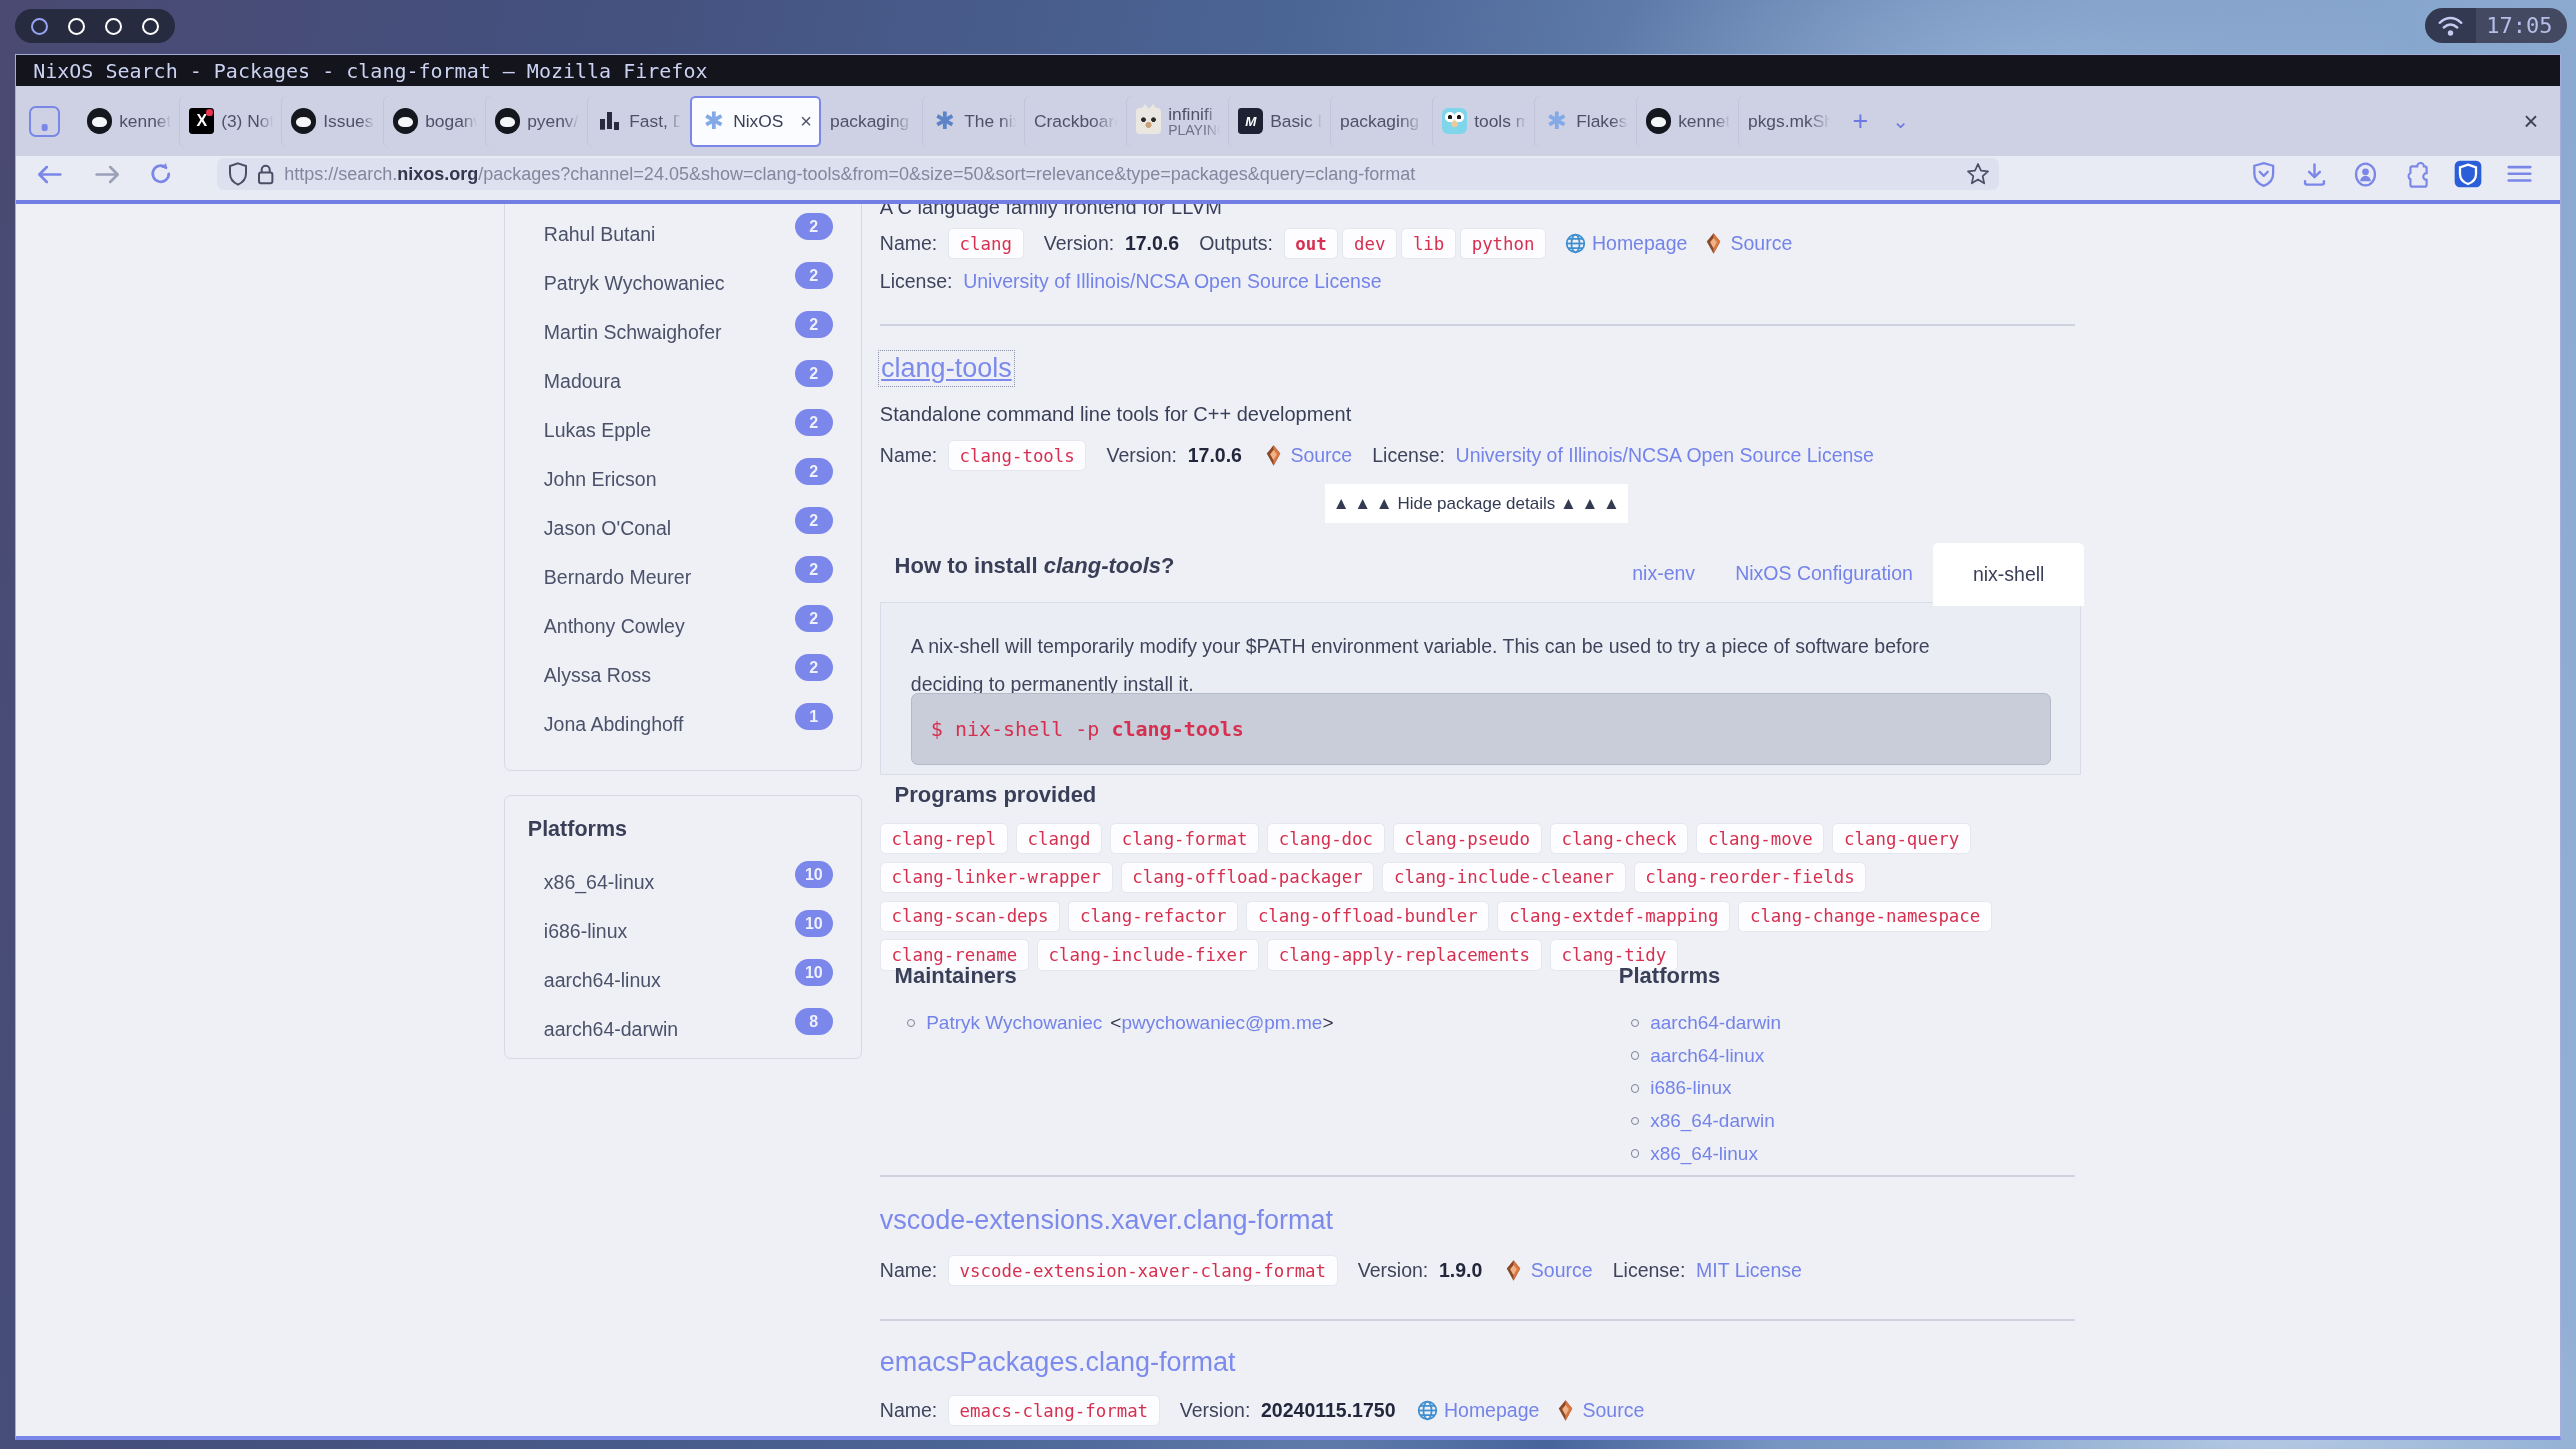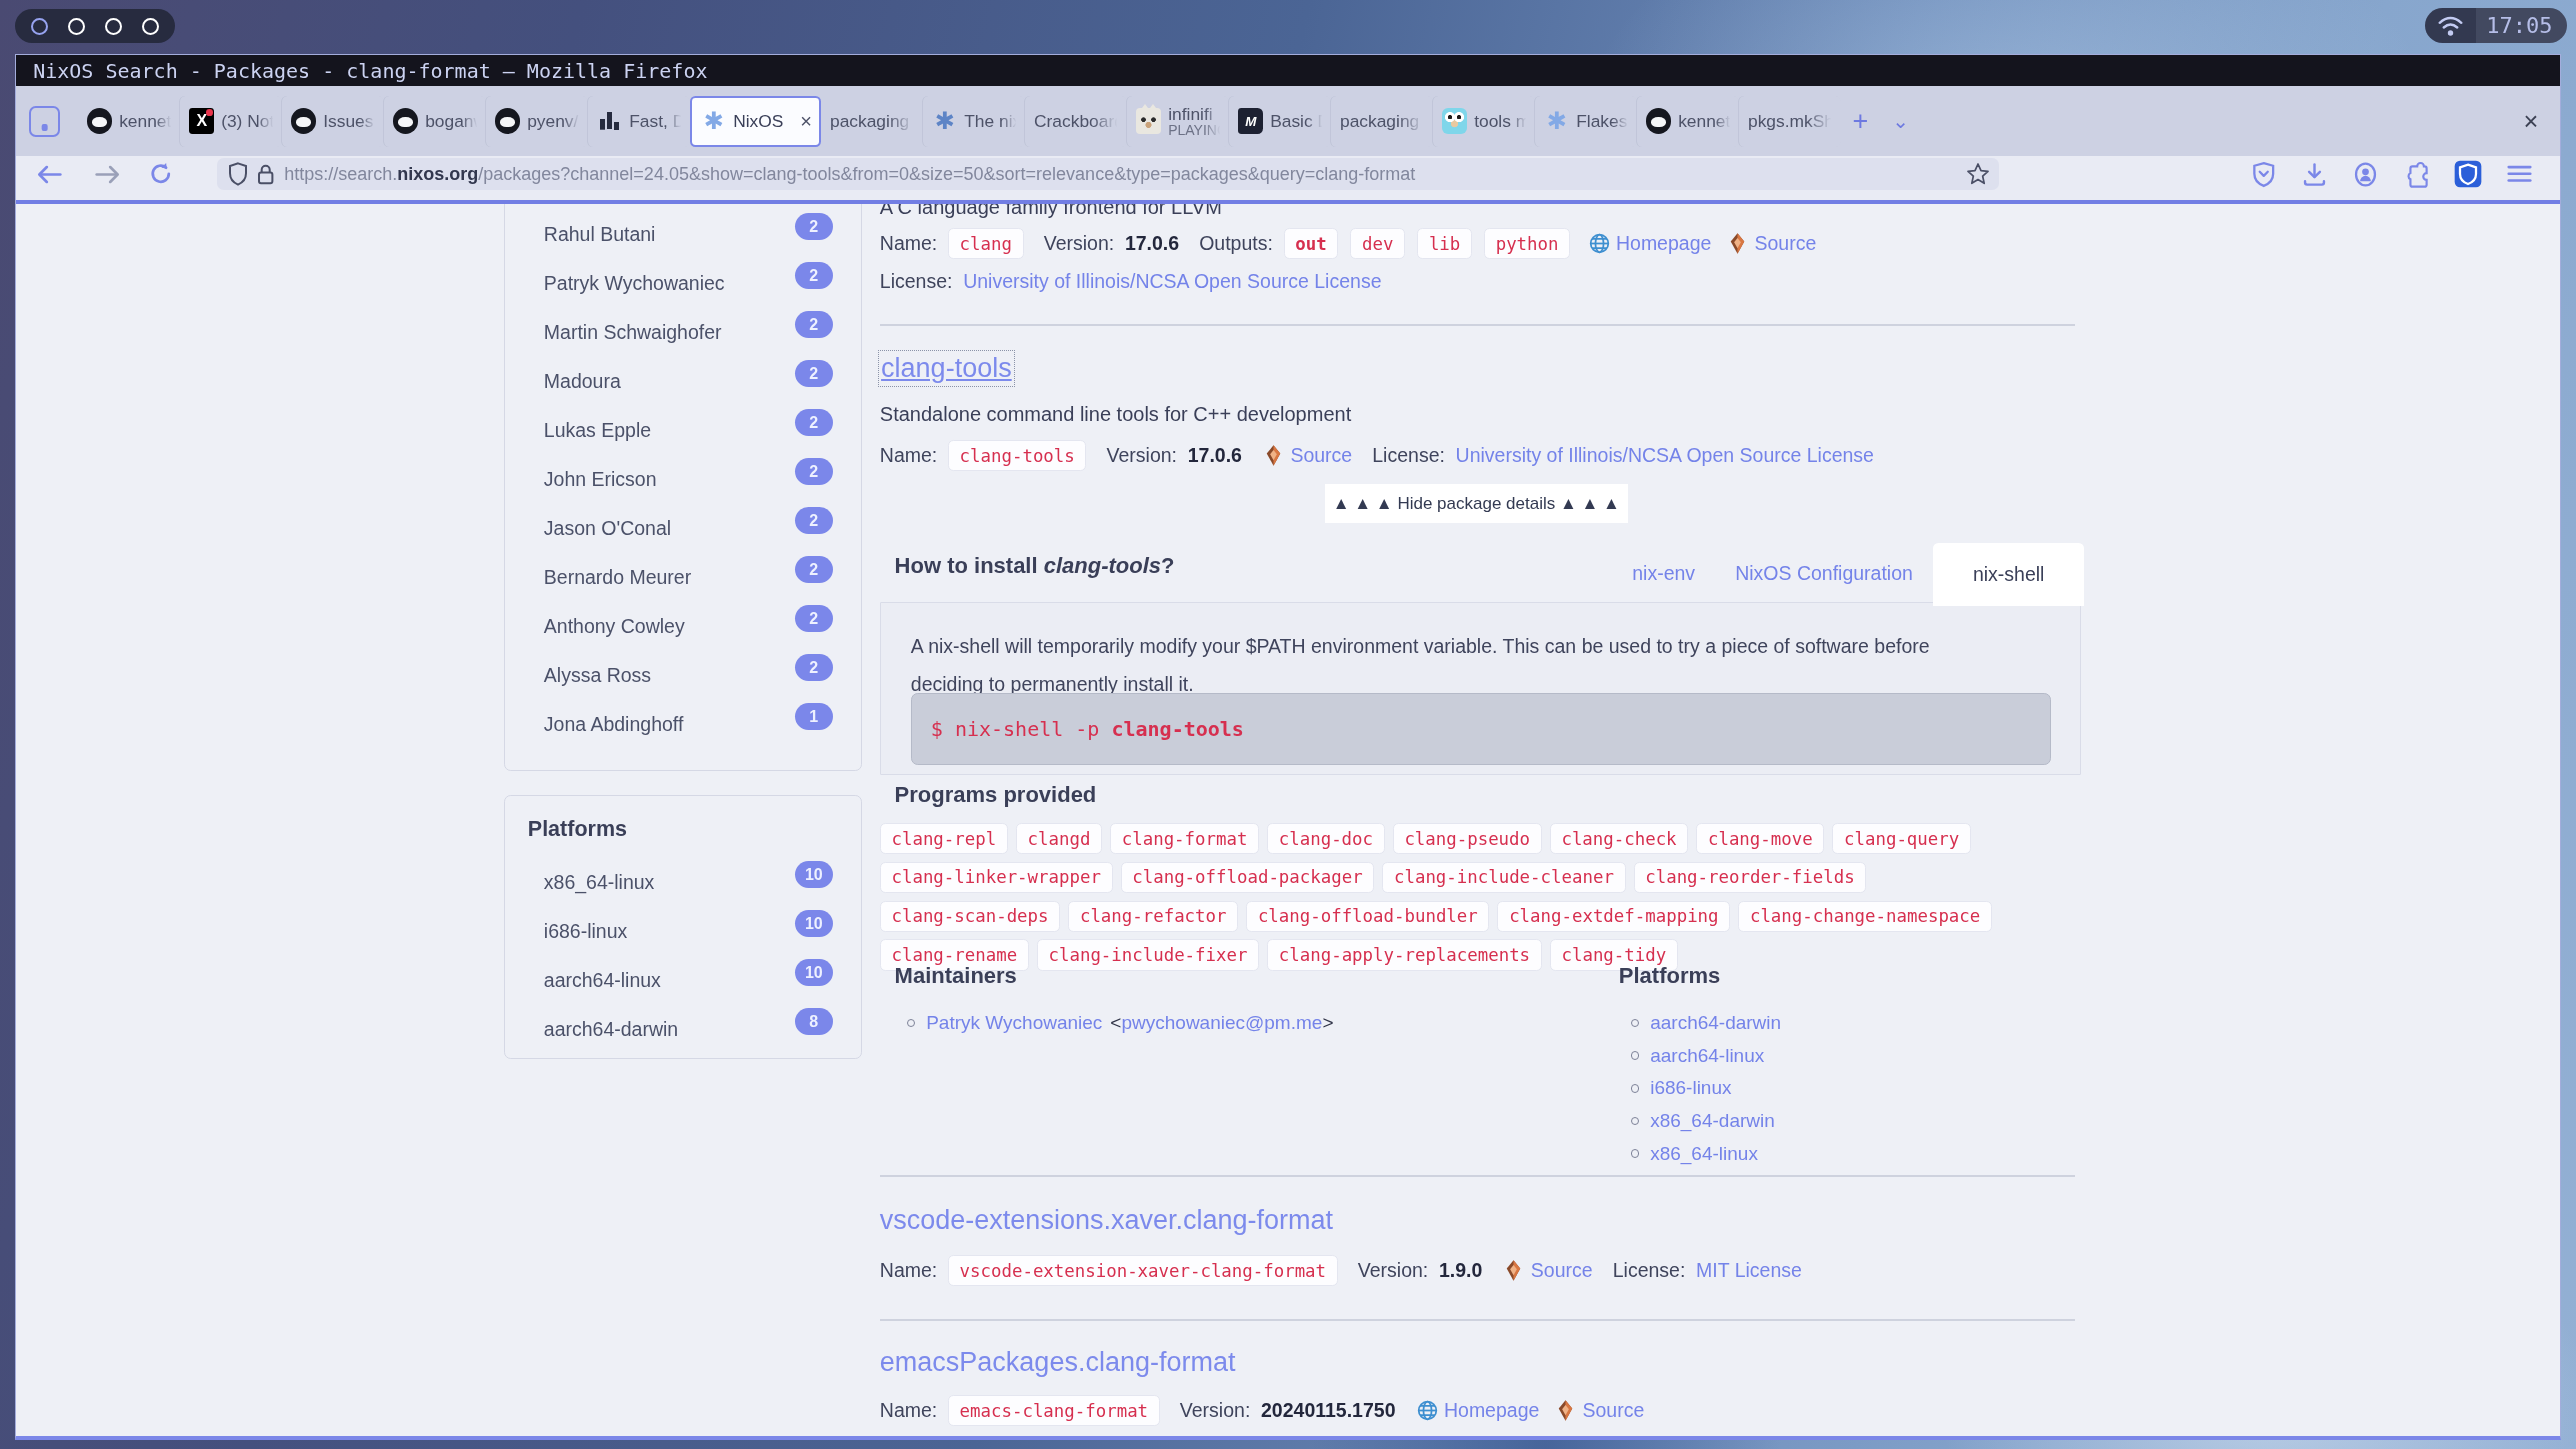--- a/index.html
+++ b/index.html
@@ -536,21 +536,21 @@
 
       <div class="main">
 
         <div class="pkg-desc" style="top:-8px">A C language family frontend for LLVM</div>
         <div class="meta-row" style="top:24px">
           <span>Name:</span>
           <span class="chip">clang</span>
           <span style="margin-left:9.4px">Version:</span>
             <b>17.0.6</b>
           <span style="margin-left:9.4px">Outputs:</span>
-          <span style="display:inline-flex;gap:12px">
+          <span style="display:inline-flex;gap:4px">
 
           <span class="chip bold">out</span>
               <span class="chip">dev</span>
               <span class="chip">lib</span>
               <span class="chip">python</span>
             </span>
           <a class="plink ico-lbl" style="margin-left:6.7px" href="#">
             <svg class="icon-globe" viewBox="0 0 34 34">
                 <g fill="none" stroke="#3e8fd0" stroke-width="2.6">
                   <circle cx="17" cy="17" r="13"></circle>

